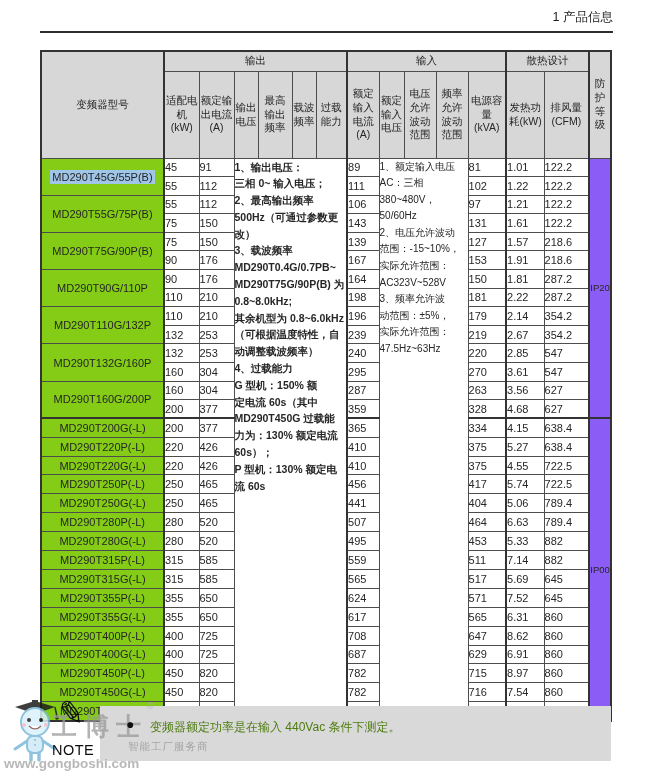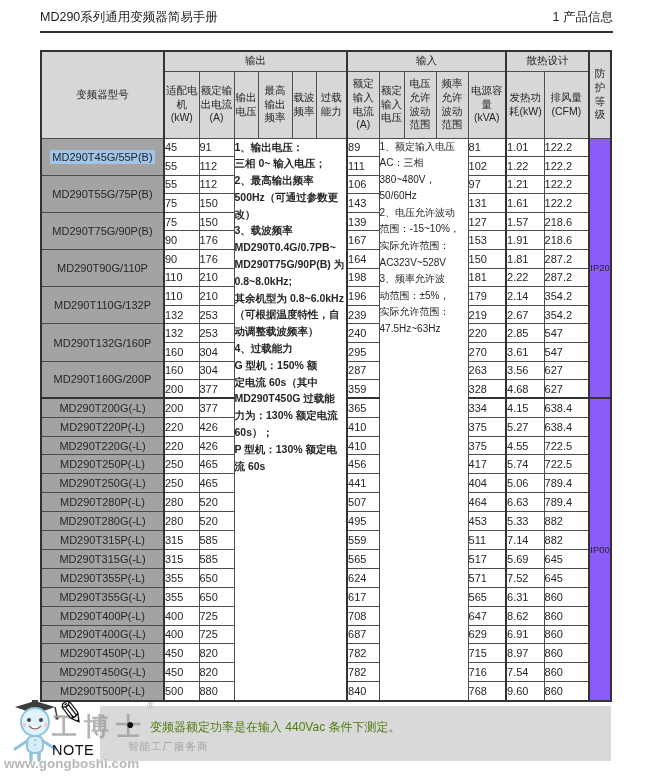--- a/index.html
+++ b/index.html
@@ -19,26 +19,26 @@
   .page-header-title{position:absolute;left:40px;top:9px;font-size:12.5px;color:#1c1c1c;}
   .page-header-section{position:absolute;right:38px;top:9px;font-size:12.5px;color:#1c1c1c;}
   .page-rule{position:absolute;left:40px;top:31px;width:573px;border-top:2px solid #2e2e2e;}
 
   
   table.spec{position:absolute;left:40px;top:50px;width:570px;border-collapse:collapse;table-layout:fixed;border:2px solid var(--bd-thick);}
   table.spec th,table.spec td{border:1px solid var(--bd);padding:0;overflow:hidden;color:var(--ink);}
   table.spec th{background:var(--th-bg);font-weight:normal;font-size:10.5px;line-height:1.3;text-align:center;vertical-align:middle;padding:2px 1px;}
   tr.group-row{height:20px;}
   tr.group-row th{font-size:10.5px;}
-  tr.sub-row{height:67px;padding-left:37px;}
+  tr.sub-row{height:87px;padding-left:37px;}
   th.grp-left{text-align:left;padding-left:6px;}
   .thickL{border-left:2px solid var(--bd-thick) !important;}
   .thickT{border-top:2px solid var(--bd-thick) !important;}
   td.num{font-size:11px;text-align:left;padding-left:5px;vertical-align:middle;background:#fff;}
-  td.model{font-size:11px;text-align:center;vertical-align:middle;background:#a3a3a3;}
+  td.model{font-size:11px;text-align:center;vertical-align:middle;background:#84cc16;}
   td.model .hl{background:var(--hl);padding:1px 2px;}
   td.notes{vertical-align:top;text-align:left;white-space:pre-line;background:#fff;}
   td.notes-out{font-size:10.5px;line-height:1.6;padding:104px 1px 0 5px;font-weight:bold;}
   td.notes-in{font-size:10px;line-height:1.66;padding:170px 1px 0 5px;}
   td.prot{font-size:9.5px;text-align:center;vertical-align:middle;background:#8b5cf6;padding:0;}
 
   
   .note-box{position:absolute;left:100px;top:706px;width:511px;height:55px;background:var(--note-bg);}
   .note-bullet{position:absolute;left:126px;top:716px;font-size:14px;color:#111;}
   .note-text{position:absolute;left:150px;top:719px;font-size:12px;color:#4d7c0f;}
@@ -50,21 +50,20 @@
   .wm-tagline{position:absolute;left:128px;top:740px;font-size:10.5px;color:#9f9f9f;letter-spacing:1px;opacity:.9;}
   .wm-url{position:absolute;left:4px;top:756px;font-size:13.5px;font-weight:bold;color:#b8b8b8;}
   .wm-reg{position:absolute;left:147px;top:701px;font-size:9px;color:#ababab;}
   .mascot{position:absolute;left:5px;top:699px;width:60px;height:64px;}
 </style>
 </head>
 <body>
 
 <div class="page">
 
-  <div class="page-header-title">MD290系列通用变频器简易手册</div>
   <div class="page-header-section">1  产品信息</div>
   <div class="page-rule"></div>
 
   <table class="spec">
     <colgroup>
       <col style="width:123px">
         <col style="width:35px">
         <col style="width:35px">
       <col style="width:24px">
         <col style="width:34px">

